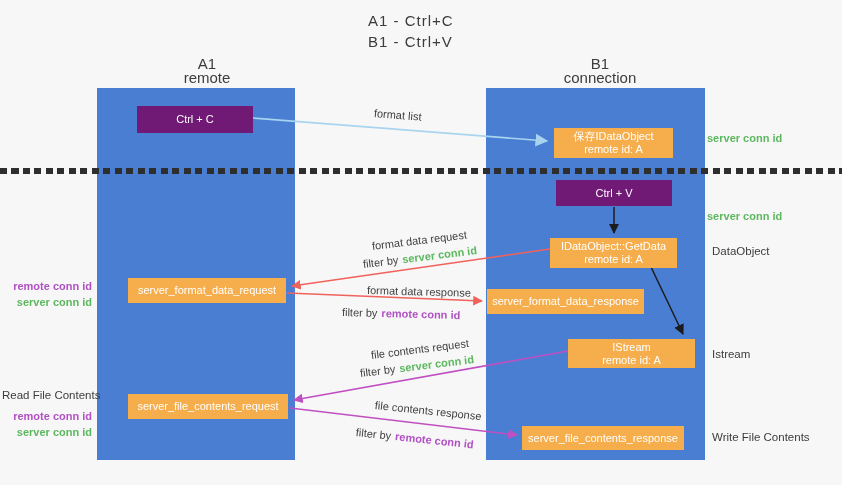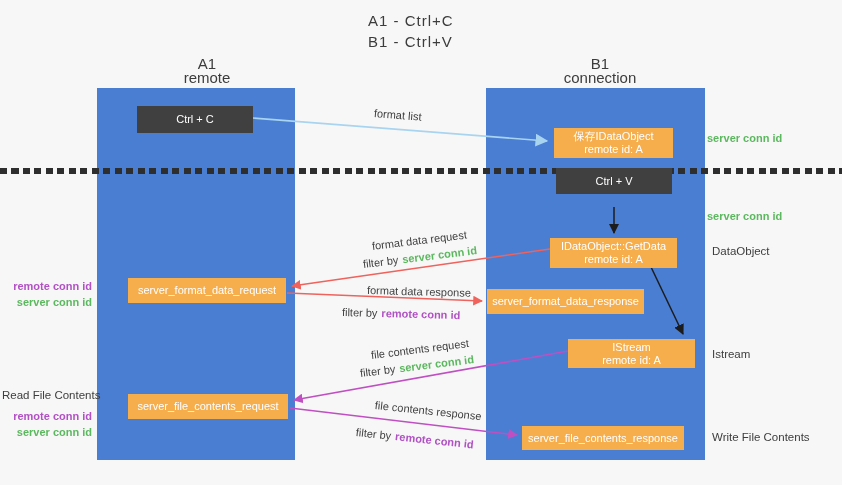--- a/index.html
+++ b/index.html
@@ -14,21 +14,21 @@
   .title-block{text-align:left; font-size:15px; line-height:21px; color:#3c3c3c; letter-spacing:1px;}
   .lane-header{text-align:center; font-size:15px; line-height:14px; color:#3c3c3c;}
   .lane{background:#4a7ed3;}
   .divider{
     background-image:repeating-linear-gradient(90deg,#2e2e2e 0 7px,transparent 7px 11.5px);
   }
   .node{
     display:flex; flex-direction:column; align-items:center; justify-content:center;
     color:#ffffff; font-size:11px; line-height:13px; text-align:center; white-space:nowrap;
   }
-  .node.green{background:#404040;}
+  .node.green{background:#701a75;}
   .node.orange{background:#f6ad4c;}
   .edge-label{
     font-size:11px; color:#3f3f3f; white-space:nowrap; transform-origin:left center;
   }
   .kw-green{color:#5cb85f; font-weight:bold;}
   .kw-purple{color:#b151c4; font-weight:bold;}
   .prefix{margin-right:4px;}
   .side-label{font-size:11px; white-space:nowrap;}
   .side-label.plain{color:#3d3d3d; font-size:11.5px;}
   .left-group{text-align:right; line-height:16px; font-size:11px; font-weight:bold; white-space:nowrap;}
@@ -84,21 +84,21 @@
 
   <div class="abs node green" style="left:137px; top:106px; width:116px; height:27px;">
     <div>Ctrl + C</div>
   </div>
 
   <div class="abs node orange" style="left:554px; top:128px; width:119px; height:30px;">
     <div>保存IDataObject</div>
     <div>remote id: A</div>
   </div>
 
-  <div class="abs node green" style="left:556px; top:168px; width:116px; height:26px;">
+  <div class="abs node green" style="left:556px; top:180px; width:116px; height:26px;">
     <div>Ctrl + V</div>
   </div>
 
   <div class="abs node orange" style="left:550px; top:238px; width:127px; height:30px;">
     <div>IDataObject::GetData</div>
     <div>remote id: A</div>
   </div>
 
   <div class="abs node orange" style="left:128px; top:278px; width:158px; height:25px;">
     <div>server_format_data_request</div>

